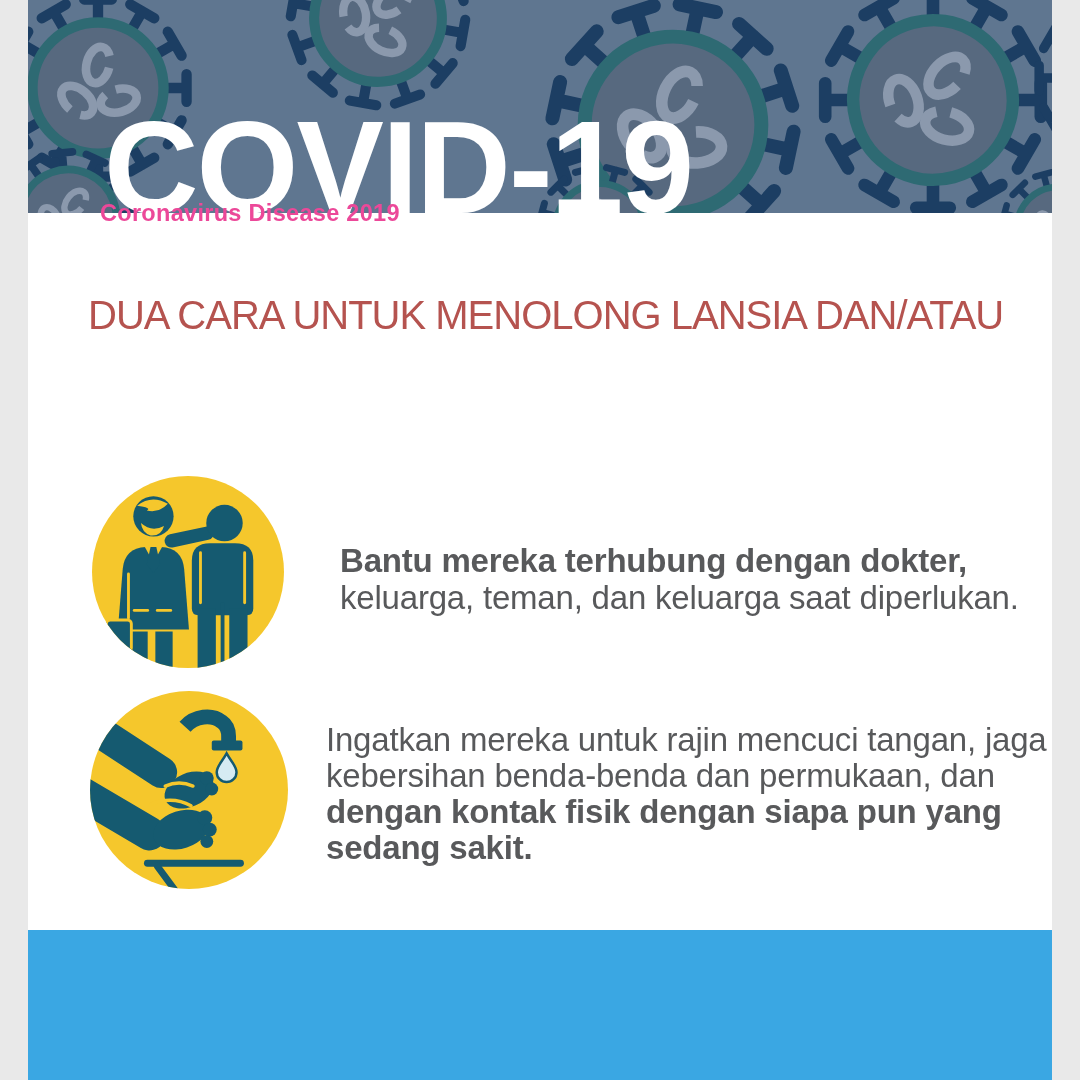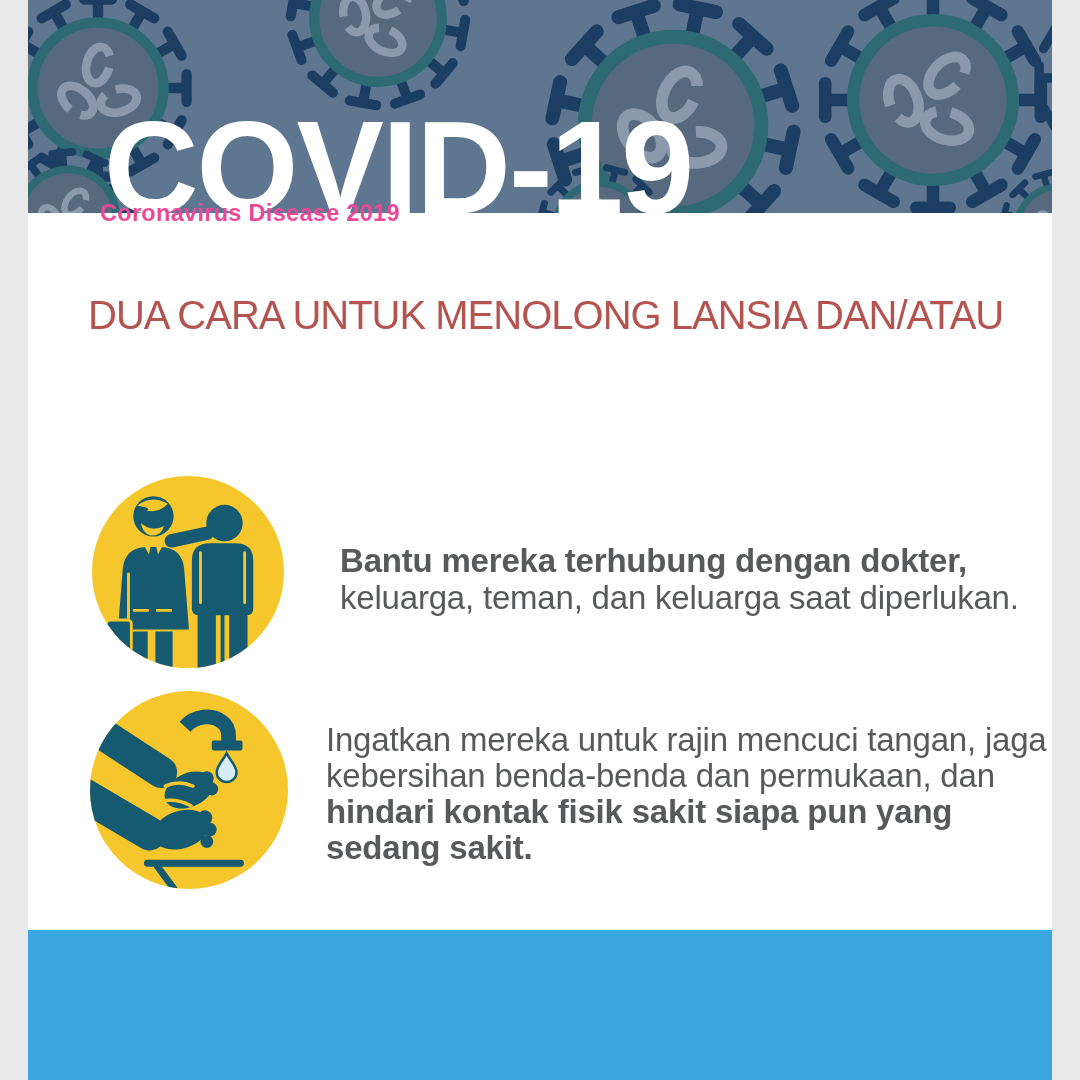--- a/index.html
+++ b/index.html
@@ -175,21 +175,21 @@
         <g fill="none" stroke="#155a70" stroke-width="7" stroke-linecap="round">
           <path d="M58 174 H152"></path>
           <path d="M68 177 l17 23"></path>
         </g>
       </g>
     </svg>
   </div>
   <div class="tip-text" id="tip2-text">
     <div class="ln">Ingatkan mereka untuk rajin mencuci tangan, jaga</div>
     <div class="ln">kebersihan benda-benda dan permukaan, dan</div>
-    <div class="ln bold">hindari kontak fisik sakit siapa pun yang</div>
+    <div class="ln bold">dengan kontak fisik dengan siapa pun yang</div>
     <div class="ln bold">sedang sakit.</div>
   </div>
 
   <footer class="footer">
     
     
   </footer>
 
 </div>
 

